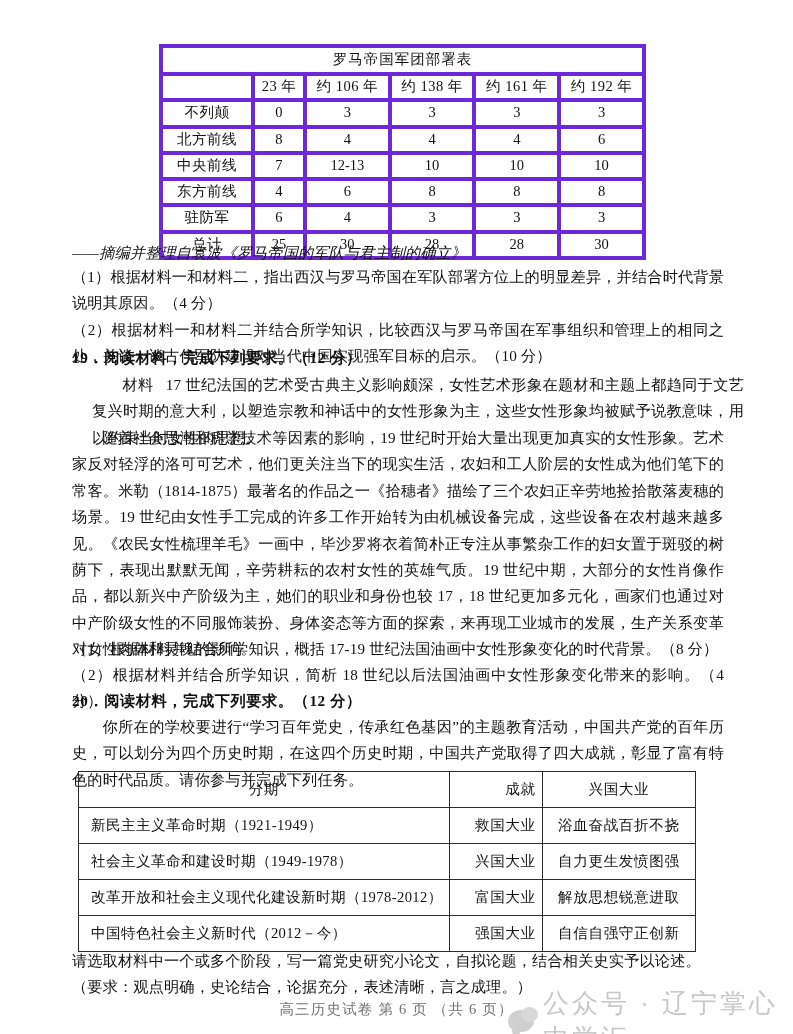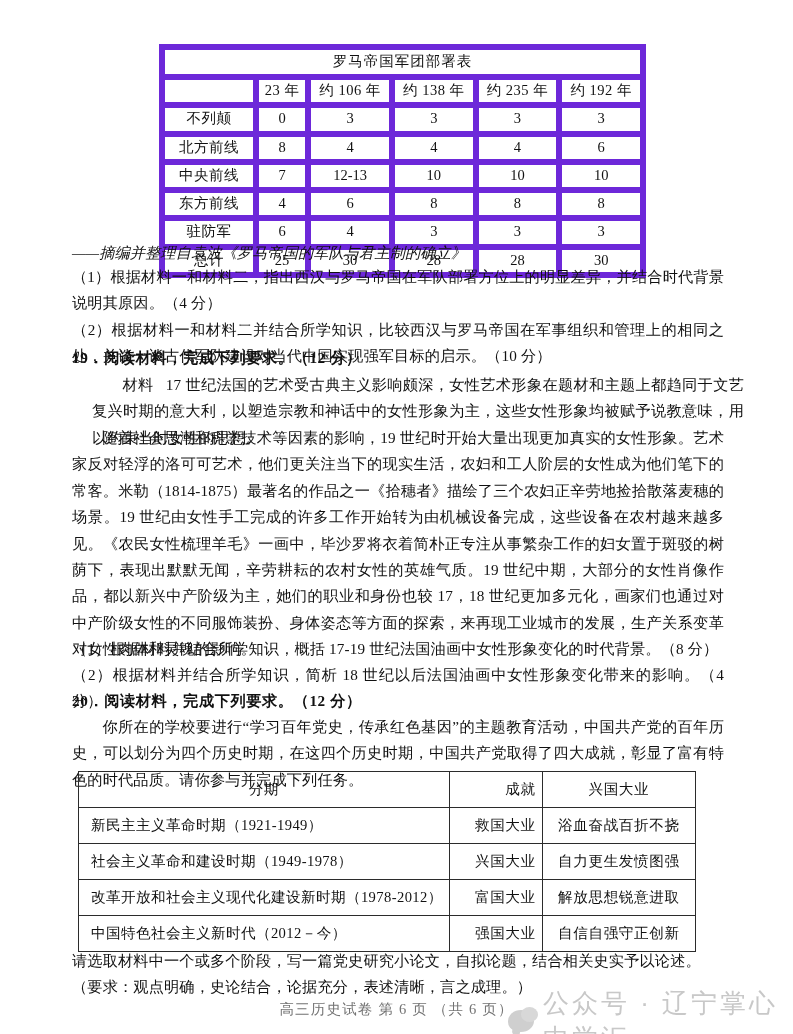--- a/index.html
+++ b/index.html
@@ -30,21 +30,21 @@
     left: 159px;
     top: 44px;
     width: 487px;
   }
   table.doc-table {
     border-collapse: collapse;
     width: 100%;
     font-family: "Liberation Serif", "DejaVu Serif", serif;
   }
   table.doc-table td {
-    border: 6px solid #6d28d9;
+    border: 4px solid #6d28d9;
     text-align: center;
     font-size: 14.5px;
     line-height: 1.05;
     padding: 3px 2px 4px 2px;
     white-space: nowrap;
   }
   .legion-title-cell {
     font-size: 15px;
     letter-spacing: 1px;
     padding: 4px 2px 5px 2px !important;
@@ -184,21 +184,21 @@
     <table class="doc-table">
       <tbody>
         <tr>
           <td class="legion-title-cell" colspan="6">罗马帝国军团部署表</td>
         </tr>
         <tr>
           <td class="legion-rowhead legion-blank"></td>
           <td class="legion-yearhead">23 年</td>
           <td class="legion-yearhead">约 106 年</td>
           <td class="legion-yearhead">约 138 年</td>
-          <td class="legion-yearhead">约 235 年</td>
+          <td class="legion-yearhead">约 161 年</td>
           <td class="legion-yearhead">约 192 年</td>
         </tr>
 
         <tr>
           <td class="legion-rowhead">不列颠</td>
           <td>0</td>
           <td>3</td>
           <td>3</td>
           <td>3</td>
           <td>3</td>

